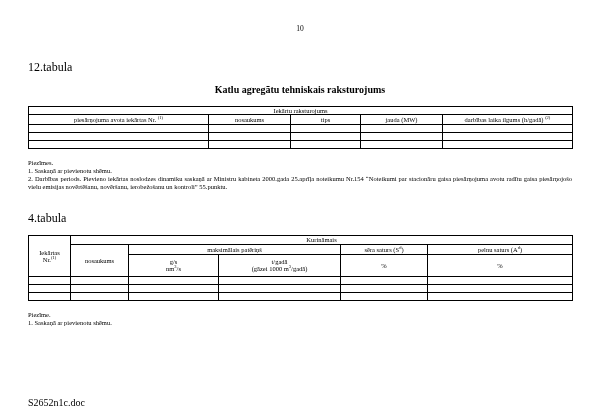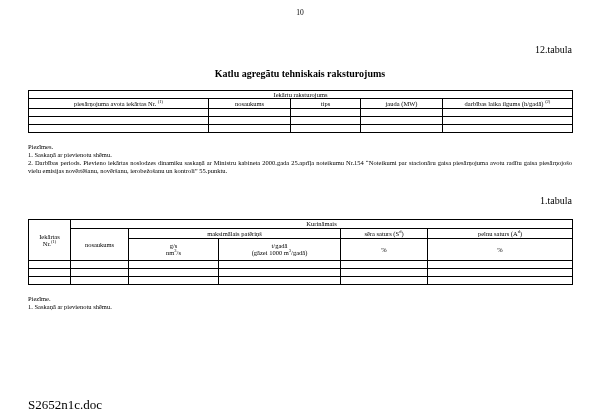--- a/index.html
+++ b/index.html
@@ -4,32 +4,31 @@
 <style>
   * { margin: 0; padding: 0; box-sizing: border-box; }
   html, body { background: #fff; }
   .page {
     position: relative;
     width: 600px;
     height: 417px;
     background: #ffffff;
     color: #000;
     font-family: "Liberation Serif", "DejaVu Serif", serif;
-    padding: 0 28px;
+    padding: 16px 28px;
     overflow: hidden;
   }
   .page-number {
     margin-top: 8px;
     text-align: center;
     font-size: 7.5px;
     height: 9px;
   }
   .tabula-label {
-    text-align: right;
-    font-size: 10px;
+    font-size: 12px;
     height: 9px;
   }
   .label-12 { margin-top: 27px; }
   .label-13 { margin-top: 20px; }
   .doc-title {
     text-align: center;
     font-size: 10px;
     font-weight: bold;
     height: 9px;
   }
@@ -63,21 +62,21 @@
     margin-top: 10px;
     font-size: 6.5px;
     line-height: 8px;
     text-align: justify;
   }
   .notes div { min-height: 8px; }
   .doc-footer {
     position: absolute;
     left: 28px;
     top: 397px;
-    font-size: 13px;
+    font-size: 10px;
   }
 </style>
 </head>
 <body>
 
 <div class="page">
 
   <div class="page-number">10</div>
 
   <div class="tabula-label label-12">12.tabula</div>
@@ -126,21 +125,21 @@
       </tr>
     </tbody>
   </table>
 
   <div class="notes">
     <div>Piezīmes.</div>
     <div>1. Saskaņā ar pievienotu shēmu.</div>
     <div>2. Darbības periods. Pievieno iekārtas noslodzes dinamiku saskaņā ar Ministru kabineta 2000.gada 25.aprīļa noteikumu Nr.154 “Noteikumi par stacionāru gaisa piesārņojuma avotu radītu gaisa piesārņojošo vielu emisijas novērtēšanu, novēršanu, ierobežošanu un kontroli” 55.punktu.</div>
   </div>
 
-  <div class="tabula-label label-13">1.tabula</div>
+  <div class="tabula-label label-13">4.tabula</div>
 
 
   <table class="table-2">
     <colgroup>
       <col style="width:42px">
         <col style="width:58px">
         <col style="width:90px">
         <col style="width:122px">
         <col style="width:87px">
         <col style="width:145px">

